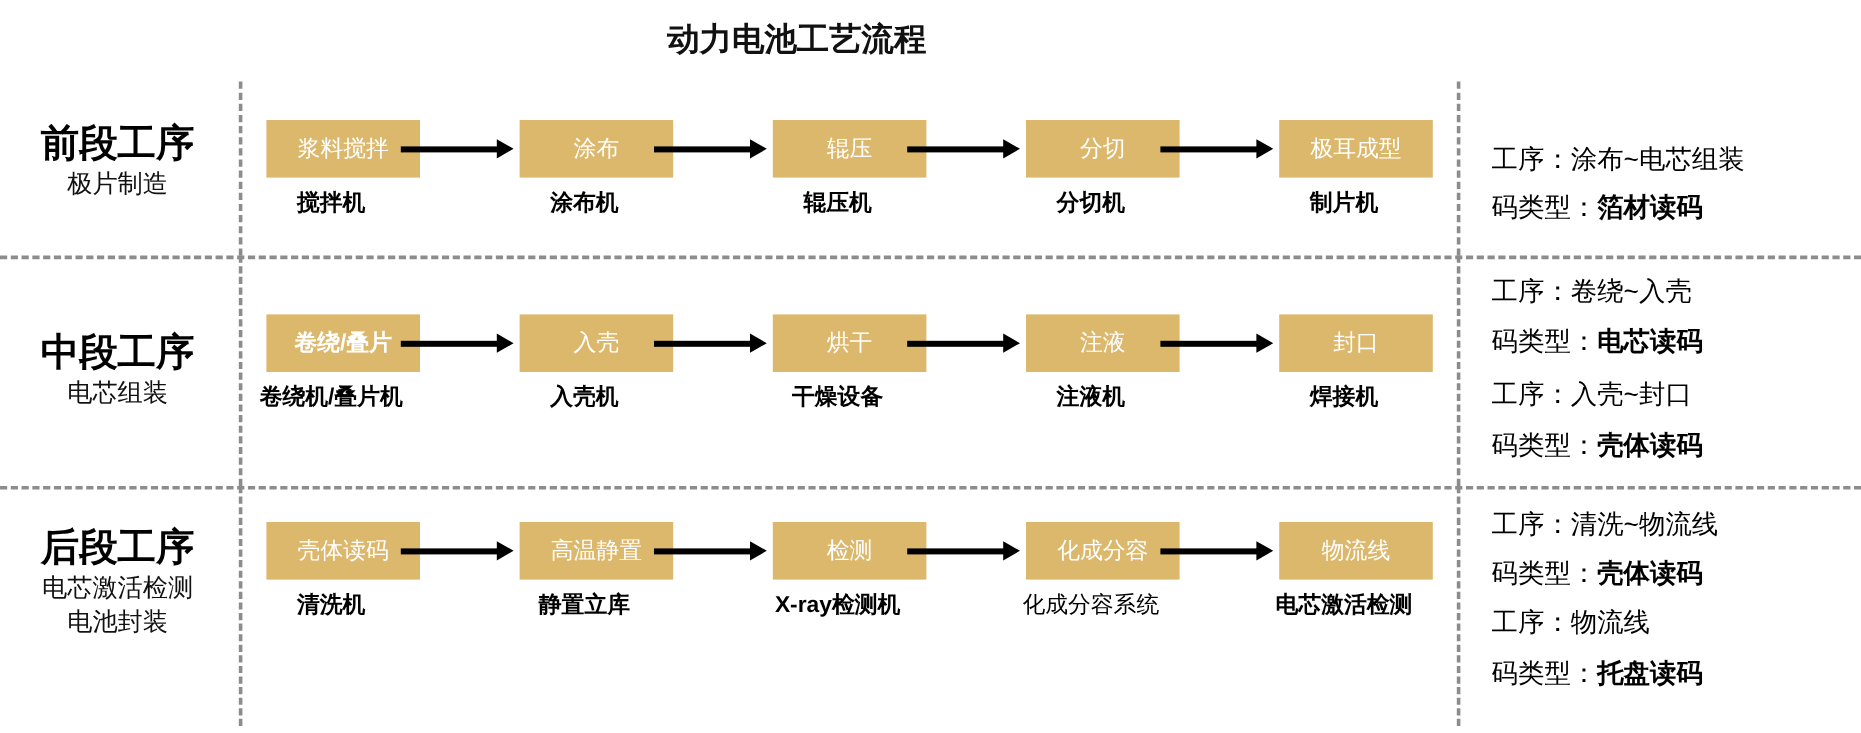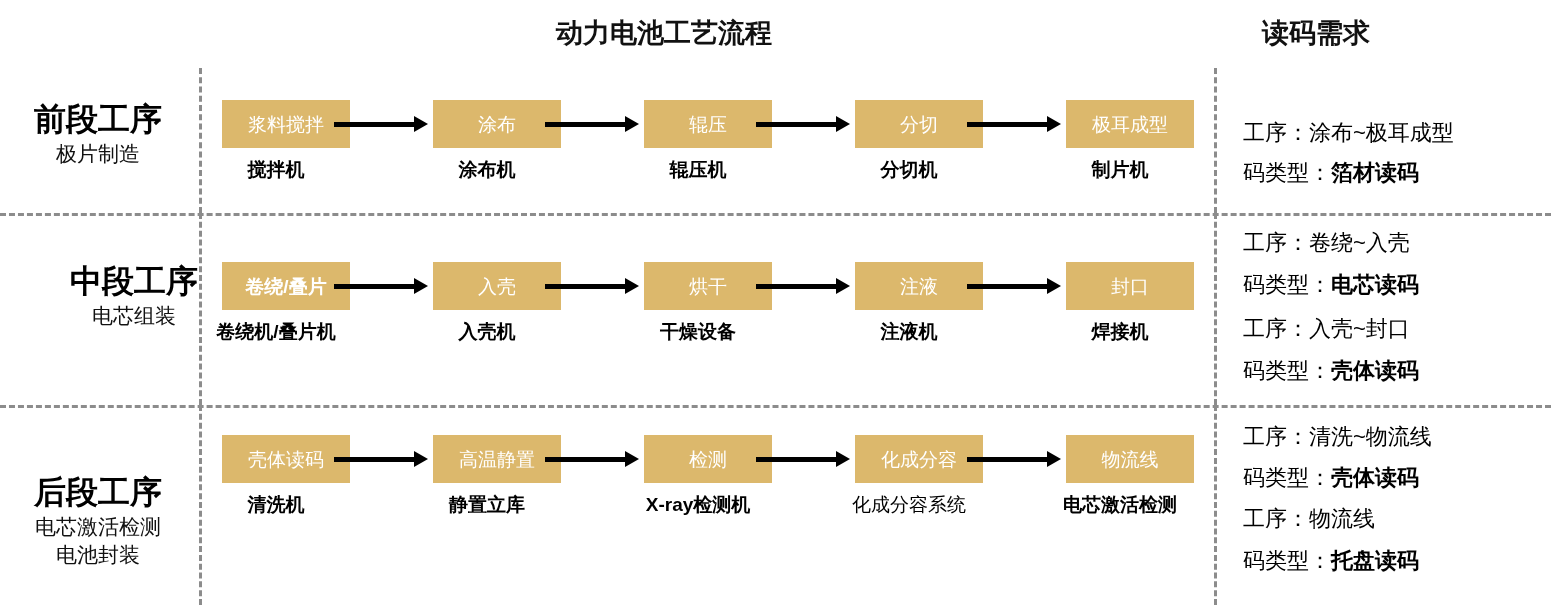--- a/index.html
+++ b/index.html
@@ -133,21 +133,20 @@
     color: #000000;
   }
   .req-line b { font-weight: bold; }
 </style>
 </head>
 <body>
 
 <div id="canvas">
 
   <div class="hdr-title" id="title-flow">动力电池工艺流程</div>
-  <div class="hdr-title" id="title-demand">读码需求</div>
 
   <div class="divider-h" style="top:213px;"></div>
   <div class="divider-h" style="top:405px;"></div>
 
   <div class="divider-v" style="left:199px; top:68px;  height:145px;"></div>
   <div class="divider-v" style="left:199px; top:213px; height:192px;"></div>
   <div class="divider-v" style="left:199px; top:405px; height:200px;"></div>
 
   <div class="divider-v" style="left:1214px; top:68px;  height:145px;"></div>
   <div class="divider-v" style="left:1214px; top:213px; height:192px;"></div>
@@ -205,27 +204,27 @@
 
     <div class="node" style="left:844px; top:0px;">
       <div class="node-box">
         <span>极耳成型</span>
       </div>
       <div class="node-caption">制片机</div>
     </div>
   </div>
 
   <div class="req-line" style="top:120px;">
-    <span>工序：</span><span>涂布~极耳成型</span>
+    <span>工序：</span><span>涂布~电芯组装</span>
   </div>
   <div class="req-line" style="top:160px;">
     <span>码类型：</span><b>箔材读码</b>
   </div>
 
-  <div class="stage-label" style="top:262px;padding-left:36px;">
+  <div class="stage-label" style="top:274px;">
     <div class="stage-name">中段工序</div>
     <div class="stage-sub">电芯组装</div>
   </div>
 
   <div class="chain" style="left:222px; top:262px;">
     <div class="node" style="left:0px; top:0px;">
       <div class="node-box bold">
         <span>卷绕/叠片</span>
       </div>
       <div class="node-caption">卷绕机/叠片机</div>
@@ -282,21 +281,21 @@
   <div class="req-line" style="top:272px;">
     <span>码类型：</span><b>电芯读码</b>
   </div>
   <div class="req-line" style="top:316px;">
     <span>工序：</span><span>入壳~封口</span>
   </div>
   <div class="req-line" style="top:358px;">
     <span>码类型：</span><b>壳体读码</b>
   </div>
 
-  <div class="stage-label" style="top:437px;margin-top:36px;">
+  <div class="stage-label" style="top:437px;">
     <div class="stage-name">后段工序</div>
     <div class="stage-sub">电芯激活检测</div>
     <div class="stage-sub" style="margin-top:0;">电池封装</div>
   </div>
 
   <div class="chain" style="left:222px; top:435px;">
     <div class="node" style="left:0px; top:0px;">
       <div class="node-box">
         <span>壳体读码</span>
       </div>

